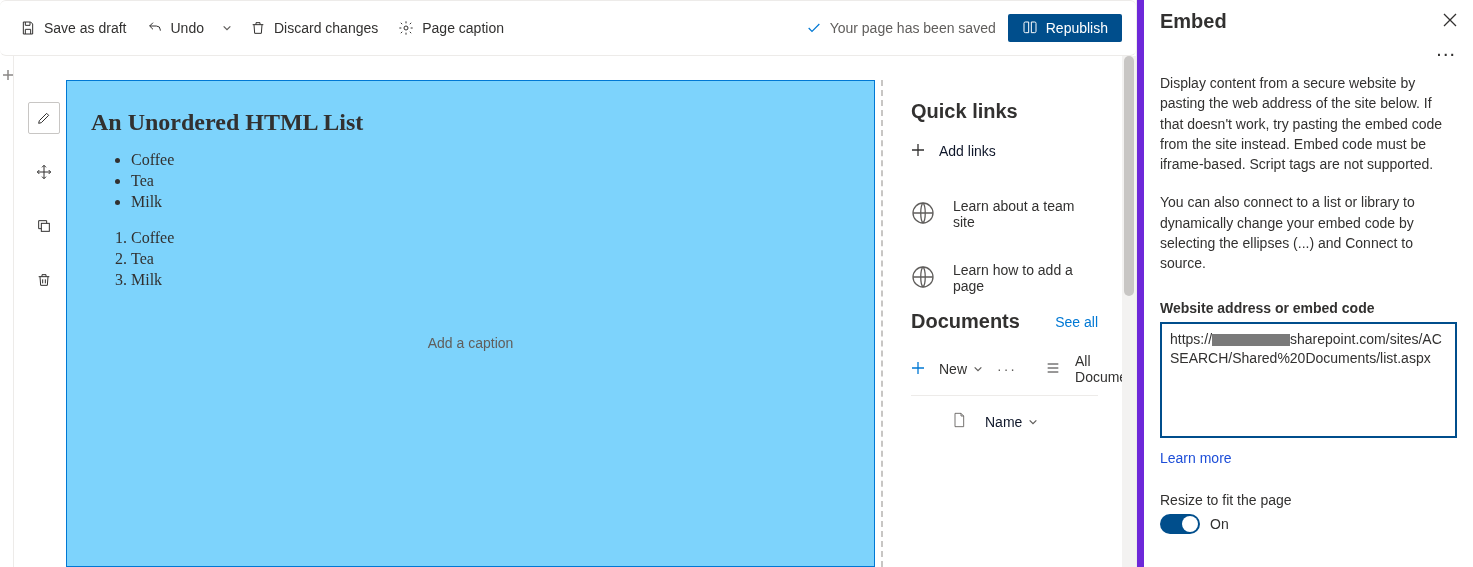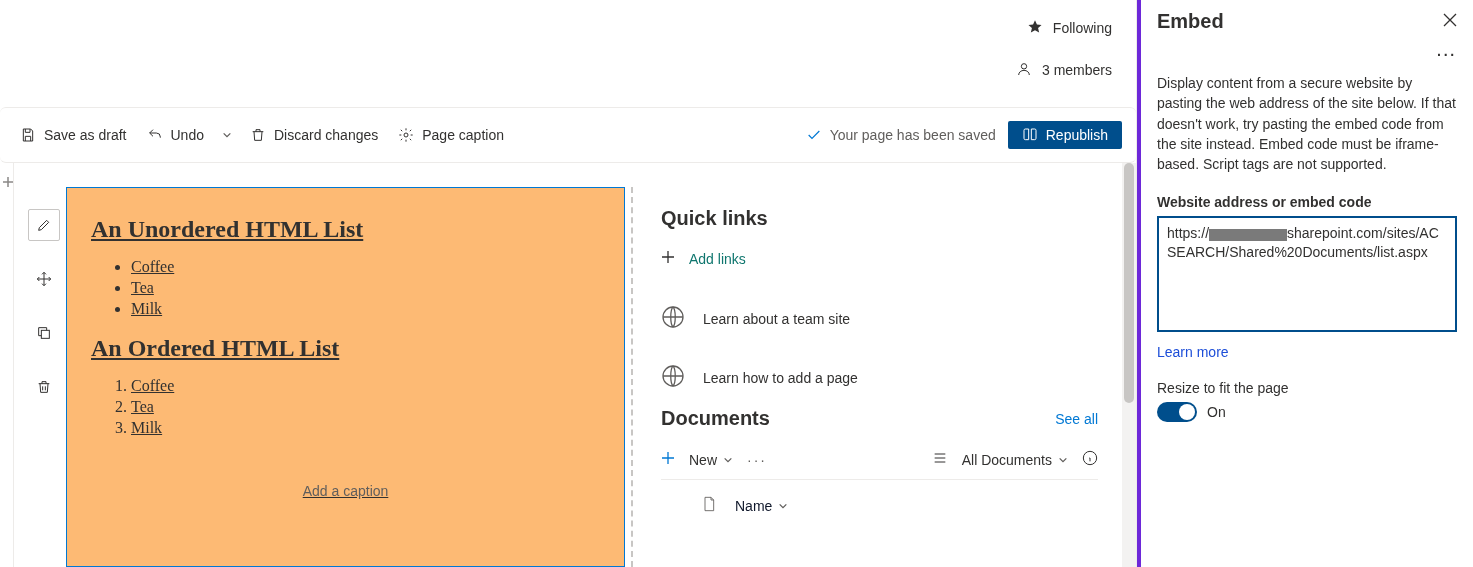--- a/index.html
+++ b/index.html
@@ -17,81 +17,66 @@
   .savednote { display: flex; align-items: center; gap: 8px; color: #605e5c; text-align: center; }
   .republish { background: #004e8c; color: #fff; padding: 6px 14px; display: inline-flex; align-items: center; gap: 8px; border-radius: 2px; cursor: pointer; }
   .canvas-wrap { flex: 1; position: relative; overflow: hidden; }
   .gutter { position: absolute; left: 0; top: 0; width: 14px; height: 100%; border-right: 1px solid #edebe9; }
   .add-section { position: absolute; left: 2px; top: 12px; width: 12px; height: 12px; color: #8a8886; cursor: pointer; }
   .toolcol { position: absolute; left: 26px; top: 46px; width: 36px; display: flex; flex-direction: column; gap: 22px; align-items: center; }
   .toolcol .tool { width: 32px; height: 32px; display: flex; align-items: center; justify-content: center; cursor: pointer; border-radius: 2px; }
   .toolcol .tool.boxed { border: 1px solid #c8c6c4; }
   .tool svg { width: 16px; height: 16px; }
   .content { position: absolute; left: 66px; right: 14px; top: 24px; bottom: 0; display: flex; }
-  .webpart-col { width: 559px; border: 1px solid #0078d4; background: #fdba74; text-decoration: underline; }
+  .webpart-col { width: 809px; border: 1px solid #0078d4; background: #7dd3fc; }
   .webpart-inner { padding: 20px 24px; font-family: "Times New Roman", serif; }
   .webpart-inner h2 { font-size: 24px; font-weight: 700; margin: 8px 0 14px; }
   .webpart-inner ul, .webpart-inner ol { margin: 6px 0 16px 0; padding-left: 40px; }
   .webpart-inner li { font-size: 16px; line-height: 1.3; }
   .caption { text-align: center; color: #605e5c; font-family: "Segoe UI", sans-serif; font-size: 14px; padding: 8px 0 14px; cursor: text; }
   .divider-col { width: 12px; position: relative; }
   .divider-col::before { content: ""; position: absolute; left: 6px; top: 0; bottom: 0; border-left: 2px dashed #c8c6c4; }
   .right-col { flex: 1; padding: 16px 24px; overflow: hidden; }
   .ql-title { font-size: 20px; font-weight: 600; margin: 4px 0 14px; }
-  .ql-add { display: flex; align-items: center; gap: 14px; color: #0f766e; cursor: pointer; padding: 6px 0 22px; }
+  .ql-add { display: flex; gap: 14px; color: #0f172a; cursor: pointer; padding: 6px 0 22px; }
   .ql-item { display: flex; align-items: center; gap: 18px; padding: 16px 0; cursor: pointer; }
   .globe svg { width: 24px; height: 24px; }
   .docs-head { display: flex; align-items: center; justify-content: space-between; margin-bottom: 14px; }
   .docs-head h3 { font-size: 20px; font-weight: 600; margin: 0; }
   .seeall { color: #0078d4; font-size: 14px; cursor: pointer; }
   .docs-cmd { display: flex; align-items: center; gap: 14px; padding: 6px 0 10px; border-bottom: 1px solid #edebe9; }
   .docs-cmd .spacer { flex: 1; }
   .list-ic svg, .info-ic svg { width: 16px; height: 16px; }
   .docs-name-row { display: flex; align-items: center; gap: 18px; padding: 14px 0 0 40px; color: #0f172a; }
-  .panel { width: 336px; border-left: 4px solid #6d28d9; padding: 10px 16px 16px 16px; display: flex; flex-direction: column; overflow: hidden; }
+  .panel { width: 336px; border-left: 7px solid #6d28d9; padding: 10px 16px 16px 16px; display: flex; flex-direction: column; overflow: hidden; }
   .panel-head { display: flex; align-items: center; justify-content: space-between; margin-bottom: 8px; }
   .panel-title { font-size: 20px; font-weight: 600; }
   .close-ic { cursor: pointer; }
   .dots-row { display: flex; justify-content: flex-end; margin: 6px 0 6px 0; }
   .helptext { font-size: 14px; line-height: 1.45; margin: 4px 0 14px; }
-  .field-label { font-size: 14px; font-weight: 600; margin: 6px 0 6px; }
+  .field-label { font-size: 14px; font-weight: 600; margin: 12px 0 6px; }
   .embed-input { width: 100%; height: 116px; border: 2px solid #004e8c; resize: both; padding: 6px 8px; font-family: "Segoe UI", sans-serif; font-size: 14px; line-height: 1.35; word-break: break-all; outline: none; }
   .redaction { display: inline-block; width: 78px; height: 12px; background: #7a7a7a; vertical-align: middle; }
   .learn { color: #1d4ed8; cursor: pointer; margin-top: 12px; font-size: 14px; }
   .resize-row { margin-top: 14px; }
   .toggle-wrap { display: flex; align-items: center; gap: 10px; margin-top: 6px; }
   .toggle { width: 40px; height: 20px; background: #004e8c; border-radius: 10px; position: relative; cursor: pointer; }
   .toggle::after { content: ""; position: absolute; right: 2px; top: 2px; width: 16px; height: 16px; background: #fff; border-radius: 50%; }
   .scrollbar-vert { position: absolute; right: 0; top: 0; width: 14px; height: 100%; background: #f3f2f1; }
   .scroll-thumb { position: absolute; top: 0; left: 2px; width: 10px; height: 240px; background: #c8c6c4; border-radius: 5px; }
   .chev svg { width: 10px; height: 10px; }
   .dropdown-chev { padding: 4px; cursor: pointer; }
   .plus-ic svg { width: 14px; height: 14px; }
   .page-ic svg { width: 16px; height: 20px; }
 </style>
 </head>
 <body>
 
 <div class="root">
   <div class="main">
-    <div class="topbar">
-      <div class="topbar-row">
-        <span class="star-ic"><svg viewBox="0 0 24 24" fill="#323130">
-              <path d="M12 2l2.9 6.3 6.9.6-5.2 4.6 1.6 6.8L12 16.9 5.8 20.3l1.6-6.8L2.2 8.9l6.9-.6z"></path>
-            </svg></span>
-        <span>Following</span>
-      </div>
-      <div class="topbar-row" style="margin-top:10px;">
-        <span class="person-ic"><svg viewBox="0 0 24 24" fill="none" stroke="#323130" stroke-width="1.5">
-              <circle cx="12" cy="8" r="4"></circle>
-              <path d="M4 21c0-4 3.6-7 8-7s8 3 8 7"></path>
-            </svg></span>
-        <span>3 members</span>
-      </div>
-    </div>
 
     <div class="cmdbar">
       <div class="cmdbar-left">
         <div class="cmdbtn">
           <span class="ic">
               <svg viewBox="0 0 24 24" fill="none" stroke="#323130" stroke-width="1.5">
                 <path d="M5 3h11l3 3v15H5z"></path>
                 <path d="M8 3v5h7V3M8 21v-7h8v7"></path>
               </svg>
             </span>
@@ -179,21 +164,20 @@
 
       <div class="content">
         <div class="webpart-col">
           <div class="webpart-inner">
             <h2>An Unordered HTML List</h2>
             <ul>
               <li>Coffee</li>
               <li>Tea</li>
               <li>Milk</li>
             </ul>
-            <h2>An Ordered HTML List</h2>
             <ol>
               <li>Coffee</li>
               <li>Tea</li>
               <li>Milk</li>
             </ol>
           </div>
           <div class="caption">Add a caption</div>
         </div>
 
         <div class="divider-col"></div>
@@ -276,20 +260,21 @@
     <div class="panel-head">
       <span class="panel-title">Embed</span>
       <span class="close-ic"><svg width="14" height="14" viewBox="0 0 14 14" stroke="#323130" stroke-width="1.3">
             <path d="M1 1l12 12M13 1L1 13"></path>
           </svg></span>
     </div>
     <div class="dots-row">
         <span style="cursor:pointer;letter-spacing:2px;font-weight:700;">···</span>
       </div>
     <div class="helptext">Display content from a secure website by pasting the web address of the site below. If that doesn't work, try pasting the embed code from the site instead. Embed code must be iframe-based. Script tags are not supported.</div>
+    <div class="helptext">You can also connect to a list or library to dynamically change your embed code by selecting the ellipses (...) and Connect to source.</div>
     <div class="field-label">Website address or embed code</div>
     <div class="embed-input" contenteditable="true" style=""><span>https://</span><span class="redaction"></span><span>sharepoint.com</span><span>/sites/ACSEARCH/Shared%20Documents/list.aspx</span></div>
     <div class="learn">Learn more</div>
     <div class="resize-row">
       <div class="field-label" style="font-weight:400;">Resize to fit the page</div>
       <div class="toggle-wrap">
         <div class="toggle"></div>
         <span>On</span>
       </div>
     </div>

